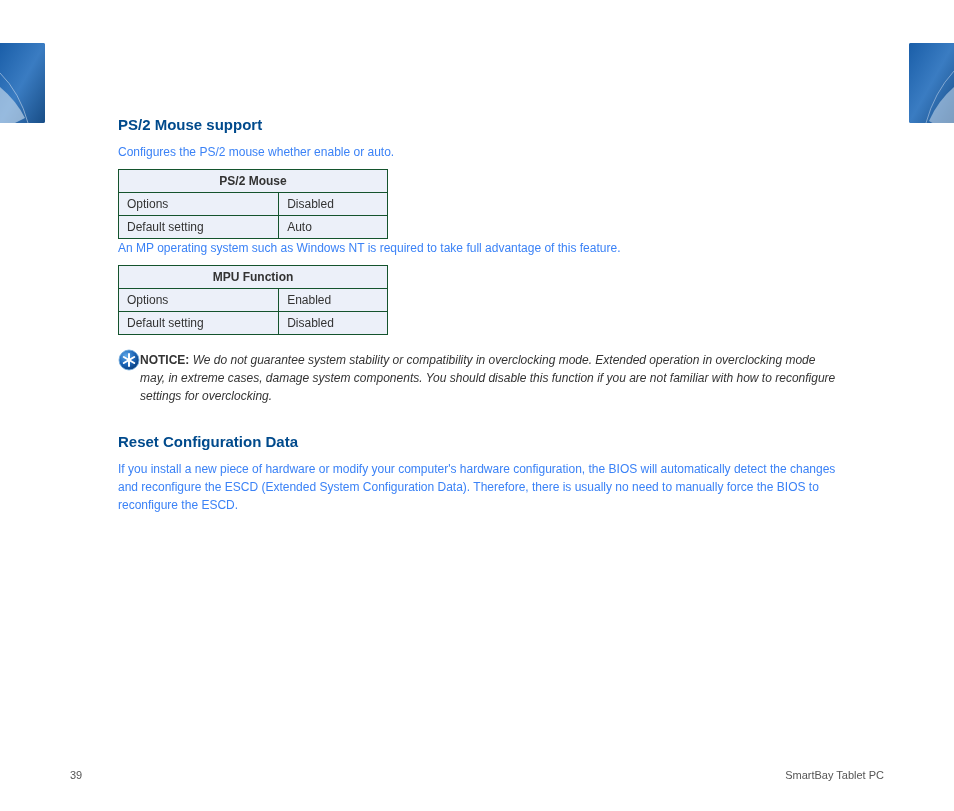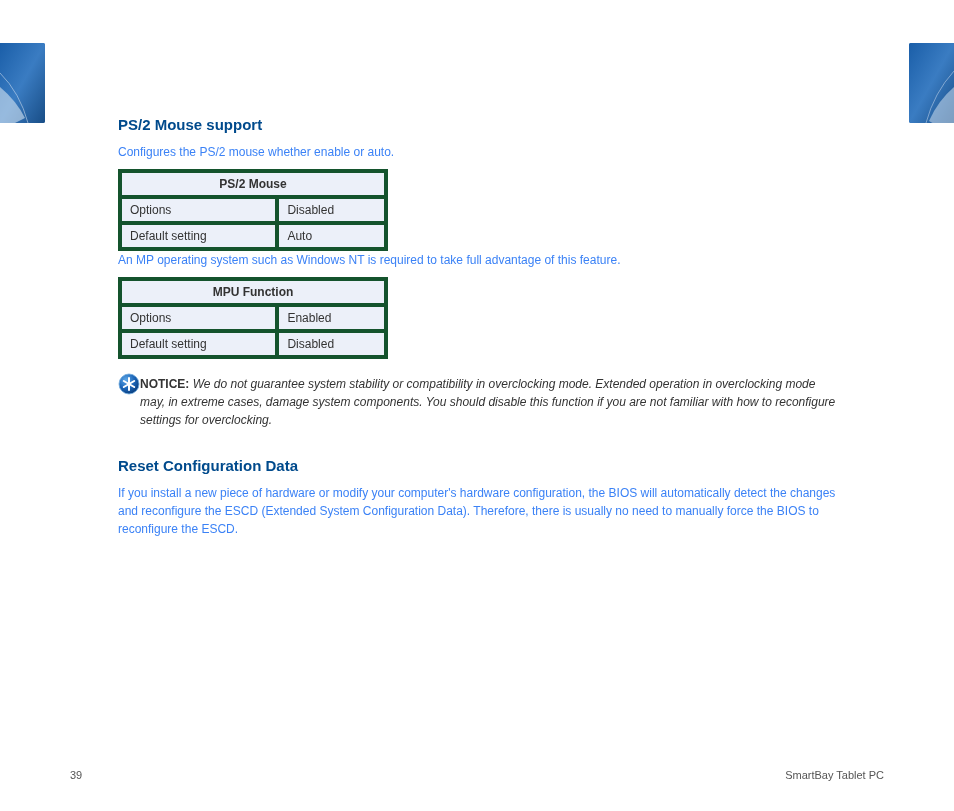--- a/index.html
+++ b/index.html
@@ -12,21 +12,21 @@
   .corner-right { right: 0; border-top-left-radius: 2px; border-bottom-left-radius: 2px; }
   .corner svg { position: absolute; inset: 0; }
 
   .content { position: absolute; left: 118px; right: 118px; top: 116px; }
 
   h3.section-title { font-size: 15px; font-weight: bold; color: #004a8c; margin: 28px 0 10px 0; }
   h3.section-title:first-child { margin-top: 0; }
   p { font-size: 12px; line-height: 1.5; color: #3b82f6; margin: 0 0 8px 0; }
 
   table.spec { border-collapse: collapse; width: 270px; margin-top: 6px; }
-  table.spec th, table.spec td { border: 4px solid #14532d; padding: 4px 8px; font-size: 12px; text-align: left; font-weight: normal; background: #ecf0f9; }
+  table.spec th, table.spec td { border: 1px solid #14532d; padding: 4px 8px; font-size: 12px; text-align: left; font-weight: normal; background: #ecf0f9; }
   table.spec th.hdr { font-weight: bold; text-align: center; }
 
   .notice { display: flex; align-items: flex-start; gap: 0; margin-top: 14px; }
   .notice-icon { flex: 0 0 auto; width: 22px; height: 22px; }
   .notice-text { font-size: 12px; font-style: italic; line-height: 1.5; padding-top: 2px; }
   .notice-label { font-weight: bold; font-style: normal; }
 
   .footer { position: absolute; left: 0; right: 0; bottom: 30px; display: flex; justify-content: space-between; align-items: center; padding: 0 70px; font-size: 11px; color: #555; }
   .footer .title { }
 </style>

